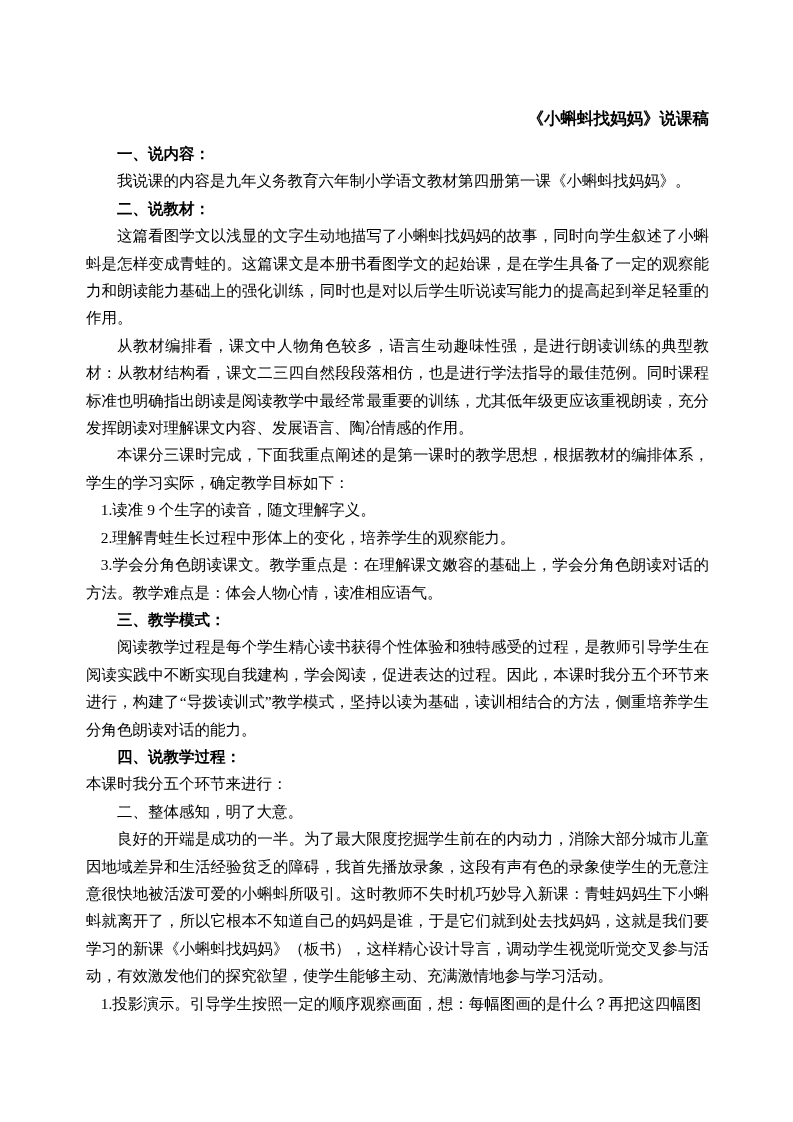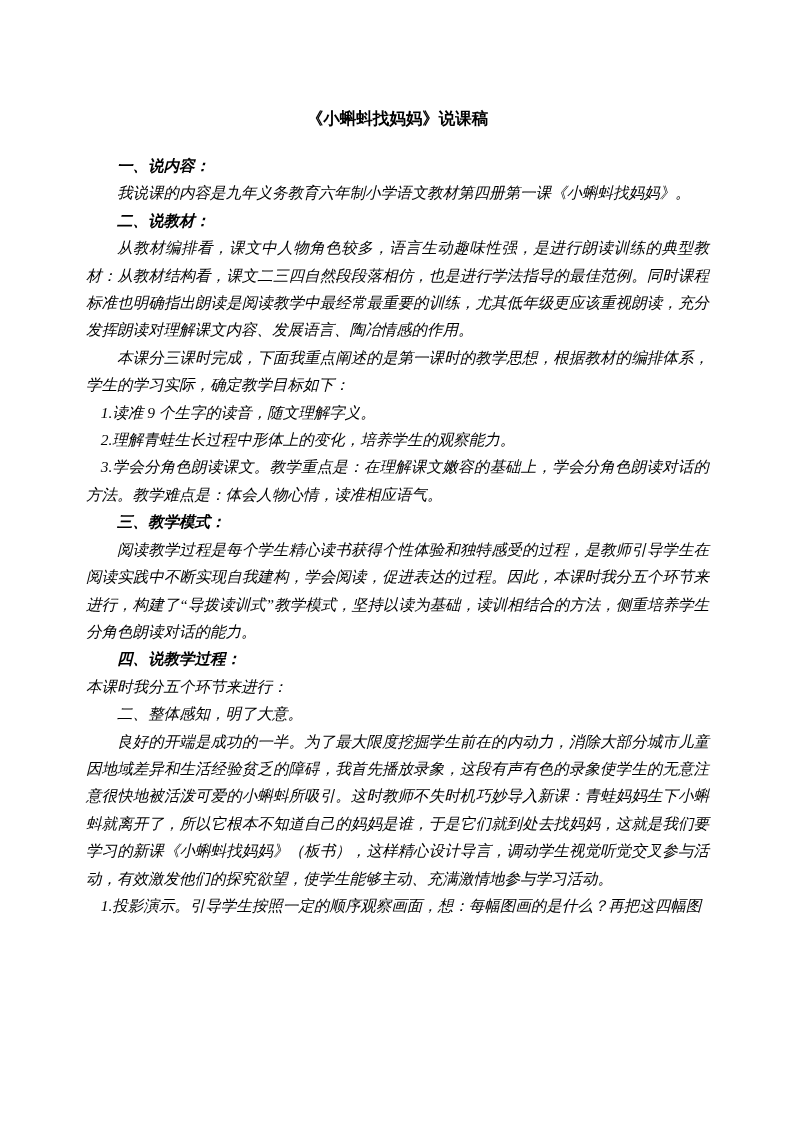--- a/index.html
+++ b/index.html
@@ -12,33 +12,32 @@
     width: 793px;
     height: 1122px;
     box-sizing: border-box;
     background: #ffffff;
     padding: 105px 84px 40px 86px;
     font-family: "Liberation Serif", "DejaVu Serif", serif;
     color: #000000;
     overflow: hidden;
   }
   .doc-title {
-    text-align: center;
+    text-align: right;
     font-weight: bold;
     font-size: 16.5px;
     line-height: 27px;
-    margin: 0 0 20px 0;
+    margin: 0 0 8px 0;
   }
   .page p {
     margin: 0;
     font-size: 15.5px;
     line-height: 27.4px;
     text-align: justify;
     word-break: break-all;
-    font-style: italic;
   }
   .h {
     font-weight: bold;
     text-indent: 2em;
   }
   .p {
     text-indent: 2em;
   }
   .p0 {
     text-indent: 0;
@@ -49,20 +48,21 @@
 </style>
 </head>
 <body>
 
 <div class="page">
   <div class="doc-title">《小蝌蚪找妈妈》说课稿</div>
 
   <p class="h">一、说内容：</p>
   <p class="p">我说课的内容是九年义务教育六年制小学语文教材第四册第一课《小蝌蚪找妈妈》。</p>
   <p class="h">二、说教材：</p>
+  <p class="p">这篇看图学文以浅显的文字生动地描写了小蝌蚪找妈妈的故事，同时向学生叙述了小蝌蚪是怎样变成青蛙的。这篇课文是本册书看图学文的起始课，是在学生具备了一定的观察能力和朗读能力基础上的强化训练，同时也是对以后学生听说读写能力的提高起到举足轻重的作用。</p>
   <p class="p">从教材编排看，课文中人物角色较多，语言生动趣味性强，是进行朗读训练的典型教材：从教材结构看，课文二三四自然段段落相仿，也是进行学法指导的最佳范例。同时课程标准也明确指出朗读是阅读教学中最经常最重要的训练，尤其低年级更应该重视朗读，充分发挥朗读对理解课文内容、发展语言、陶冶情感的作用。</p>
   <p class="p">本课分三课时完成，下面我重点阐述的是第一课时的教学思想，根据教材的编排体系，学生的学习实际，确定教学目标如下：</p>
   <p class="num">1.读准 9 个生字的读音，随文理解字义。</p>
   <p class="num">2.理解青蛙生长过程中形体上的变化，培养学生的观察能力。</p>
   <p class="num">3.学会分角色朗读课文。教学重点是：在理解课文嫩容的基础上，学会分角色朗读对话的方法。教学难点是：体会人物心情，读准相应语气。</p>
   <p class="h">三、教学模式：</p>
   <p class="p">阅读教学过程是每个学生精心读书获得个性体验和独特感受的过程，是教师引导学生在阅读实践中不断实现自我建构，学会阅读，促进表达的过程。因此，本课时我分五个环节来进行，构建了“导拨读训式”教学模式，坚持以读为基础，读训相结合的方法，侧重培养学生分角色朗读对话的能力。</p>
   <p class="h">四、说教学过程：</p>
   <p class="p0">本课时我分五个环节来进行：</p>
   <p class="p">二、整体感知，明了大意。</p>

